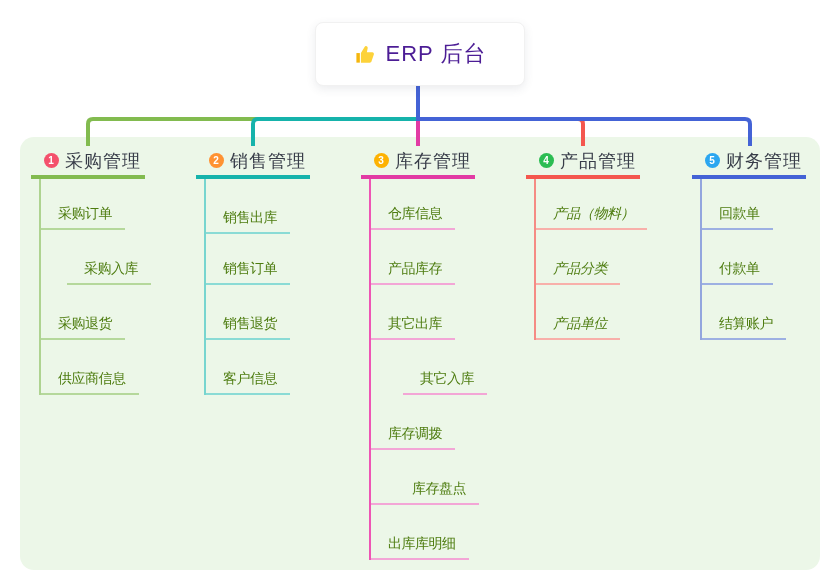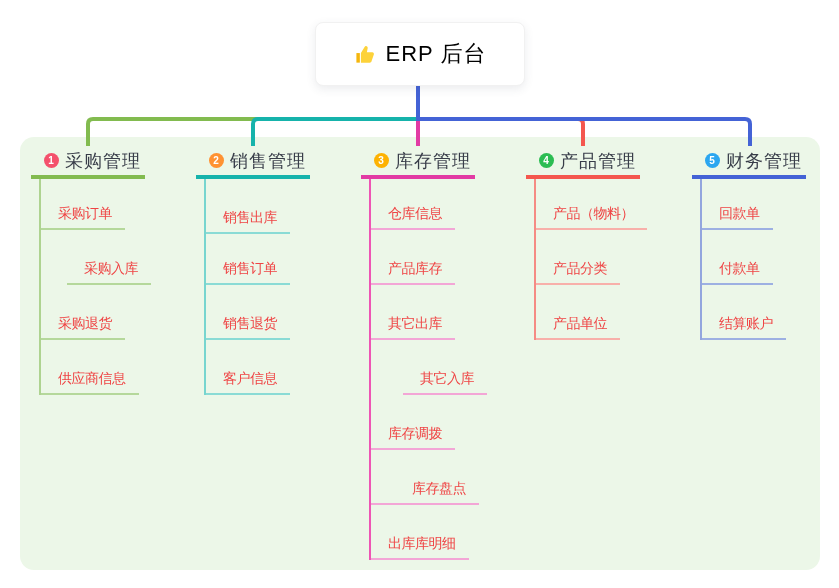--- a/index.html
+++ b/index.html
@@ -22,38 +22,38 @@
   .branch-head{display:flex;align-items:center;height:29px;
     padding:0 4px 0 13px;width:max-content;
     font-size:18px;letter-spacing:1px;color:#383d49;}
   .badge{width:15px;height:15px;border-radius:50%;margin-right:6px;
     color:#ffffff;font-size:10px;font-weight:bold;line-height:15px;
     text-align:center;flex:0 0 15px;}
   .branch-body{margin-left:8px;width:max-content;}
   .child-row{height:55px;display:flex;align-items:flex-end;}
   .child-row.first{height:51px;}
   .child-label{width:max-content;padding:0 13px 5px 17px;
-    font-size:14px;letter-spacing:-0.5px;color:#ef4444;}
+    font-size:14px;letter-spacing:-0.5px;color:#4d7c0f;}
 </style>
 </head>
 <body>
 
 <div class="stage">
 
   <div class="panel" style="background: rgb(236, 247, 232);"></div>
 
   <svg class="connectors" width="839" height="588" viewBox="0 0 839 588" fill="none">
       <path d="M418 84 V119 H93 Q88 119 88 124 V146" stroke="#82bb4f" stroke-width="4" fill="none"></path>
       <path d="M418 84 V119 H258 Q253 119 253 124 V146" stroke="#16b3ab" stroke-width="4" fill="none"></path>
       <path d="M418 84 V146" stroke="#e23ba4" stroke-width="4" fill="none"></path>
       <path d="M418 84 V119 H578 Q583 119 583 124 V146" stroke="#f4574e" stroke-width="4" fill="none"></path>
       <path d="M418 84 V119 H745 Q750 119 750 124 V146" stroke="#4463d6" stroke-width="4" fill="none"></path>
     </svg>
 
-  <div class="root-node" style="color: #000000;">
+  <div class="root-node" style="color: #4c1d95;">
     <span class="ticon">
       <svg width="23" height="23" viewBox="0 0 24 24">
         <path id="thumb-sleeve" d="M2.5 10.5h3.6v10H2.5z" fill="#f5b60d"></path>
         <path id="thumb-hand" d="M7.2 20.5h9.3c.8 0 1.5-.5 1.7-1.2l2.5-7.3c.4-1.1-.4-2.3-1.6-2.3h-5.7l.9-4.2c.3-1.2-.6-2.4-1.9-2.4-.5 0-1 .3-1.2.7L7.2 10.5z" fill="#fdd23a"></path>
       </svg>
     </span>
     <span>ERP 后台</span>
   </div>
 
   <div id="branches">
@@ -124,21 +124,21 @@
           <div class="child-row">
             <div class="child-label" style="border-bottom: 2px solid rgb(243, 166, 214);">出库库明细</div>
           </div>
         </div>
       </div>
       <div class="branch" style="left: 526px;">
         <div class="branch-head" style="border-bottom: 4px solid rgb(244, 87, 78);">
           <span class="badge" style="background: rgb(43, 189, 82);">4</span>
           <span>产品管理</span>
         </div>
-        <div class="branch-body" style="border-left: 2px solid rgb(245, 139, 132);">
+        <div class="branch-body" style="border-left: 2px solid rgb(245, 139, 132); font-style: italic;">
           <div class="child-row first">
             <div class="child-label" style="border-bottom: 2px solid rgb(248, 176, 170);">产品（物料）</div>
           </div>
           <div class="child-row">
             <div class="child-label" style="border-bottom: 2px solid rgb(248, 176, 170);">产品分类</div>
           </div>
           <div class="child-row">
             <div class="child-label" style="border-bottom: 2px solid rgb(248, 176, 170);">产品单位</div>
           </div>
         </div>

